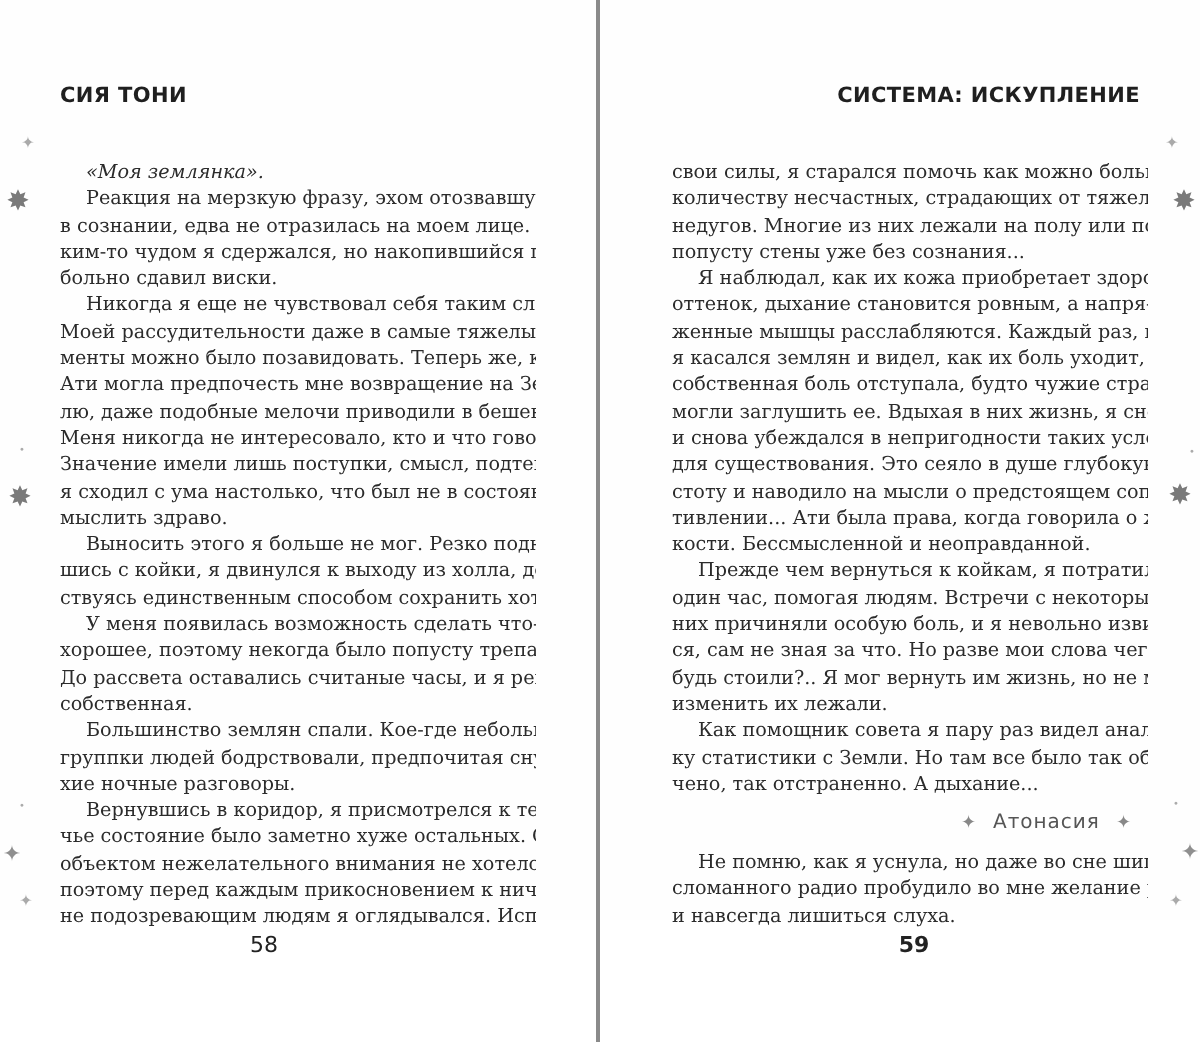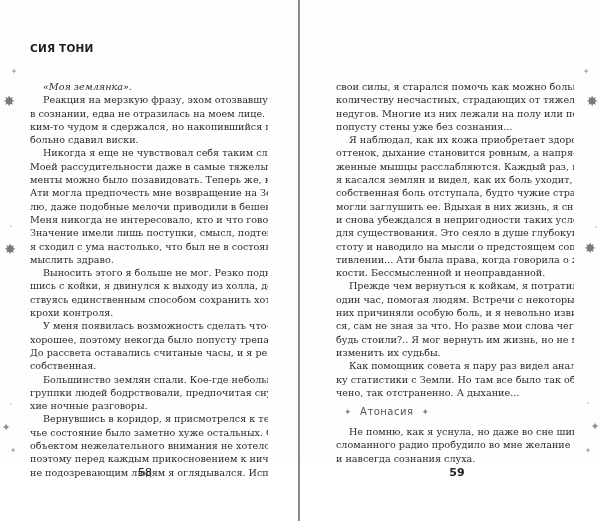--- a/index.html
+++ b/index.html
@@ -72,42 +72,42 @@
     .line.last {
       text-align-last: left;
     }
     .line.indent { padding-left: 13px; }
     .line.italic { font-style: italic; }
 
     .section-break {
       display: block;
       height: 26px;
       line-height: 26px;
-      text-align: left;
+      text-align: right;
       font-family: "DejaVu Sans", "Liberation Sans", sans-serif;
       font-size: 10px;
       color: #555;
       letter-spacing: 0.5px;
     }
     .section-break .star-small {
       color: #888;
       font-size: 9px;
       margin: 0 8px;
     }
 
     .page-number {
       position: absolute;
       top: 466px;
       font-family: "DejaVu Sans", "Liberation Sans", sans-serif;
       font-size: 11px;
       color: #222;
       width: 40px;
       text-align: center;
     }
-    .page.left .page-number { left: 125px; }
+    .page.left .page-number { left: 112px; }
     .page.right .page-number { left: 137px; font-weight: bold; }
 
     .margin-star {
       position: absolute;
       color: #8a8a8a;
       line-height: 1;
       font-family: "DejaVu Sans", sans-serif;
       transform: translate(-50%, -50%);
     }
     .margin-star.s { font-size: 8px; color: #aaa; }
@@ -133,21 +133,20 @@
         <span class="line">менты можно было позавидовать. Теперь же, когда</span>
         <span class="line">Ати могла предпочесть мне возвращение на Зем-</span>
         <span class="line">лю, даже подобные мелочи приводили в бешенство.</span>
         <span class="line">Меня никогда не интересовало, кто и что говорил.</span>
         <span class="line">Значение имели лишь поступки, смысл, подтекст. Но</span>
         <span class="line">я сходил с ума настолько, что был не в состоянии</span>
         <span class="line last">мыслить здраво.</span>
         <span class="line indent">Выносить этого я больше не мог. Резко подняв-</span>
         <span class="line">шись с койки, я двинулся к выходу из холла, доволь-</span>
         <span class="line">ствуясь единственным способом сохранить хотя бы</span>
-        <span class="line last">крохи контроля.</span>
         <span class="line indent">У меня появилась возможность сделать что-то</span>
         <span class="line">хорошее, поэтому некогда было попусту трепаться.</span>
         <span class="line">До рассвета оставались считаные часы, и я решил</span>
         <span class="line last">собственная.</span>
         <span class="line indent">Большинство землян спали. Кое-где небольшие</span>
         <span class="line">группки людей бодрствовали, предпочитая сну ти-</span>
         <span class="line last">хие ночные разговоры.</span>
         <span class="line indent">Вернувшись в коридор, я присмотрелся к тем,</span>
         <span class="line">чье состояние было заметно хуже остальных. Стать</span>
         <span class="line">объектом нежелательного внимания не хотелось,</span>
@@ -162,20 +161,21 @@
         <span class="margin-star l" style="left: 10px; top: 249px;">✸</span>
         <span class="margin-star dot" style="left: 11px; top: 404px;">•</span>
         <span class="margin-star m" style="left: 6px; top: 427px;">✦</span>
         <span class="margin-star s" style="left: 13px; top: 451px;">✦</span>
       </div>
   </div>
 
   <div class="gutter"></div>
 
   <div class="page right">
+    <div class="running-head">СИСТЕМА: ИСКУПЛЕНИЕ</div>
     <div class="text-block" id="right-text">
       <div id="right-lines-before">
           <span class="line">свои силы, я старался помочь как можно большему</span>
           <span class="line">количеству несчастных, страдающих от тяжелых</span>
           <span class="line">недугов. Многие из них лежали на полу или под-</span>
           <span class="line last">попусту стены уже без сознания...</span>
           <span class="line indent">Я наблюдал, как их кожа приобретает здоровый</span>
           <span class="line">оттенок, дыхание становится ровным, а напря-</span>
           <span class="line">женные мышцы расслабляются. Каждый раз, когда</span>
           <span class="line">я касался землян и видел, как их боль уходит, моя</span>
@@ -184,32 +184,32 @@
           <span class="line">и снова убеждался в непригодности таких условий</span>
           <span class="line">для существования. Это сеяло в душе глубокую пу-</span>
           <span class="line">стоту и наводило на мысли о предстоящем сопро-</span>
           <span class="line">тивлении... Ати была права, когда говорила о жесто-</span>
           <span class="line last">кости. Бессмысленной и неоправданной.</span>
           <span class="line indent">Прежде чем вернуться к койкам, я потратил не</span>
           <span class="line">один час, помогая людям. Встречи с некоторыми из</span>
           <span class="line">них причиняли особую боль, и я невольно извинял-</span>
           <span class="line">ся, сам не зная за что. Но разве мои слова чего-ни-</span>
           <span class="line">будь стоили?.. Я мог вернуть им жизнь, но не мог</span>
-          <span class="line last">изменить их судьбы.</span>
+          <span class="line last">изменить их лежали.</span>
           <span class="line indent">Как помощник совета я пару раз видел аналити-</span>
           <span class="line">ку статистики с Земли. Но там все было так обезли-</span>
           <span class="line last">чено, так отстраненно. А дыхание...</span>
         </div>
       <div class="section-break">
         <span class="star-small">✦</span><span>Атонасия</span><span class="star-small">✦</span>
       </div>
       <div id="right-lines-after">
           <span class="line indent">Не помню, как я уснула, но даже во сне шипение</span>
           <span class="line">сломанного радио пробудило во мне желание раз</span>
-          <span class="line last">и навсегда сознания слуха.</span>
+          <span class="line last">и навсегда лишиться слуха.</span>
         </div>
     </div>
     <div class="page-number">59</div>
     <div id="right-stars">
         <span class="margin-star s" style="left: 286px; top: 72px;">✦</span>
         <span class="margin-star l" style="left: 292px; top: 101px;">✸</span>
         <span class="margin-star dot" style="left: 296px; top: 227px;">•</span>
         <span class="margin-star l" style="left: 290px; top: 248px;">✸</span>
         <span class="margin-star dot" style="left: 288px; top: 403px;">•</span>
         <span class="margin-star m" style="left: 295px; top: 426px;">✦</span>

